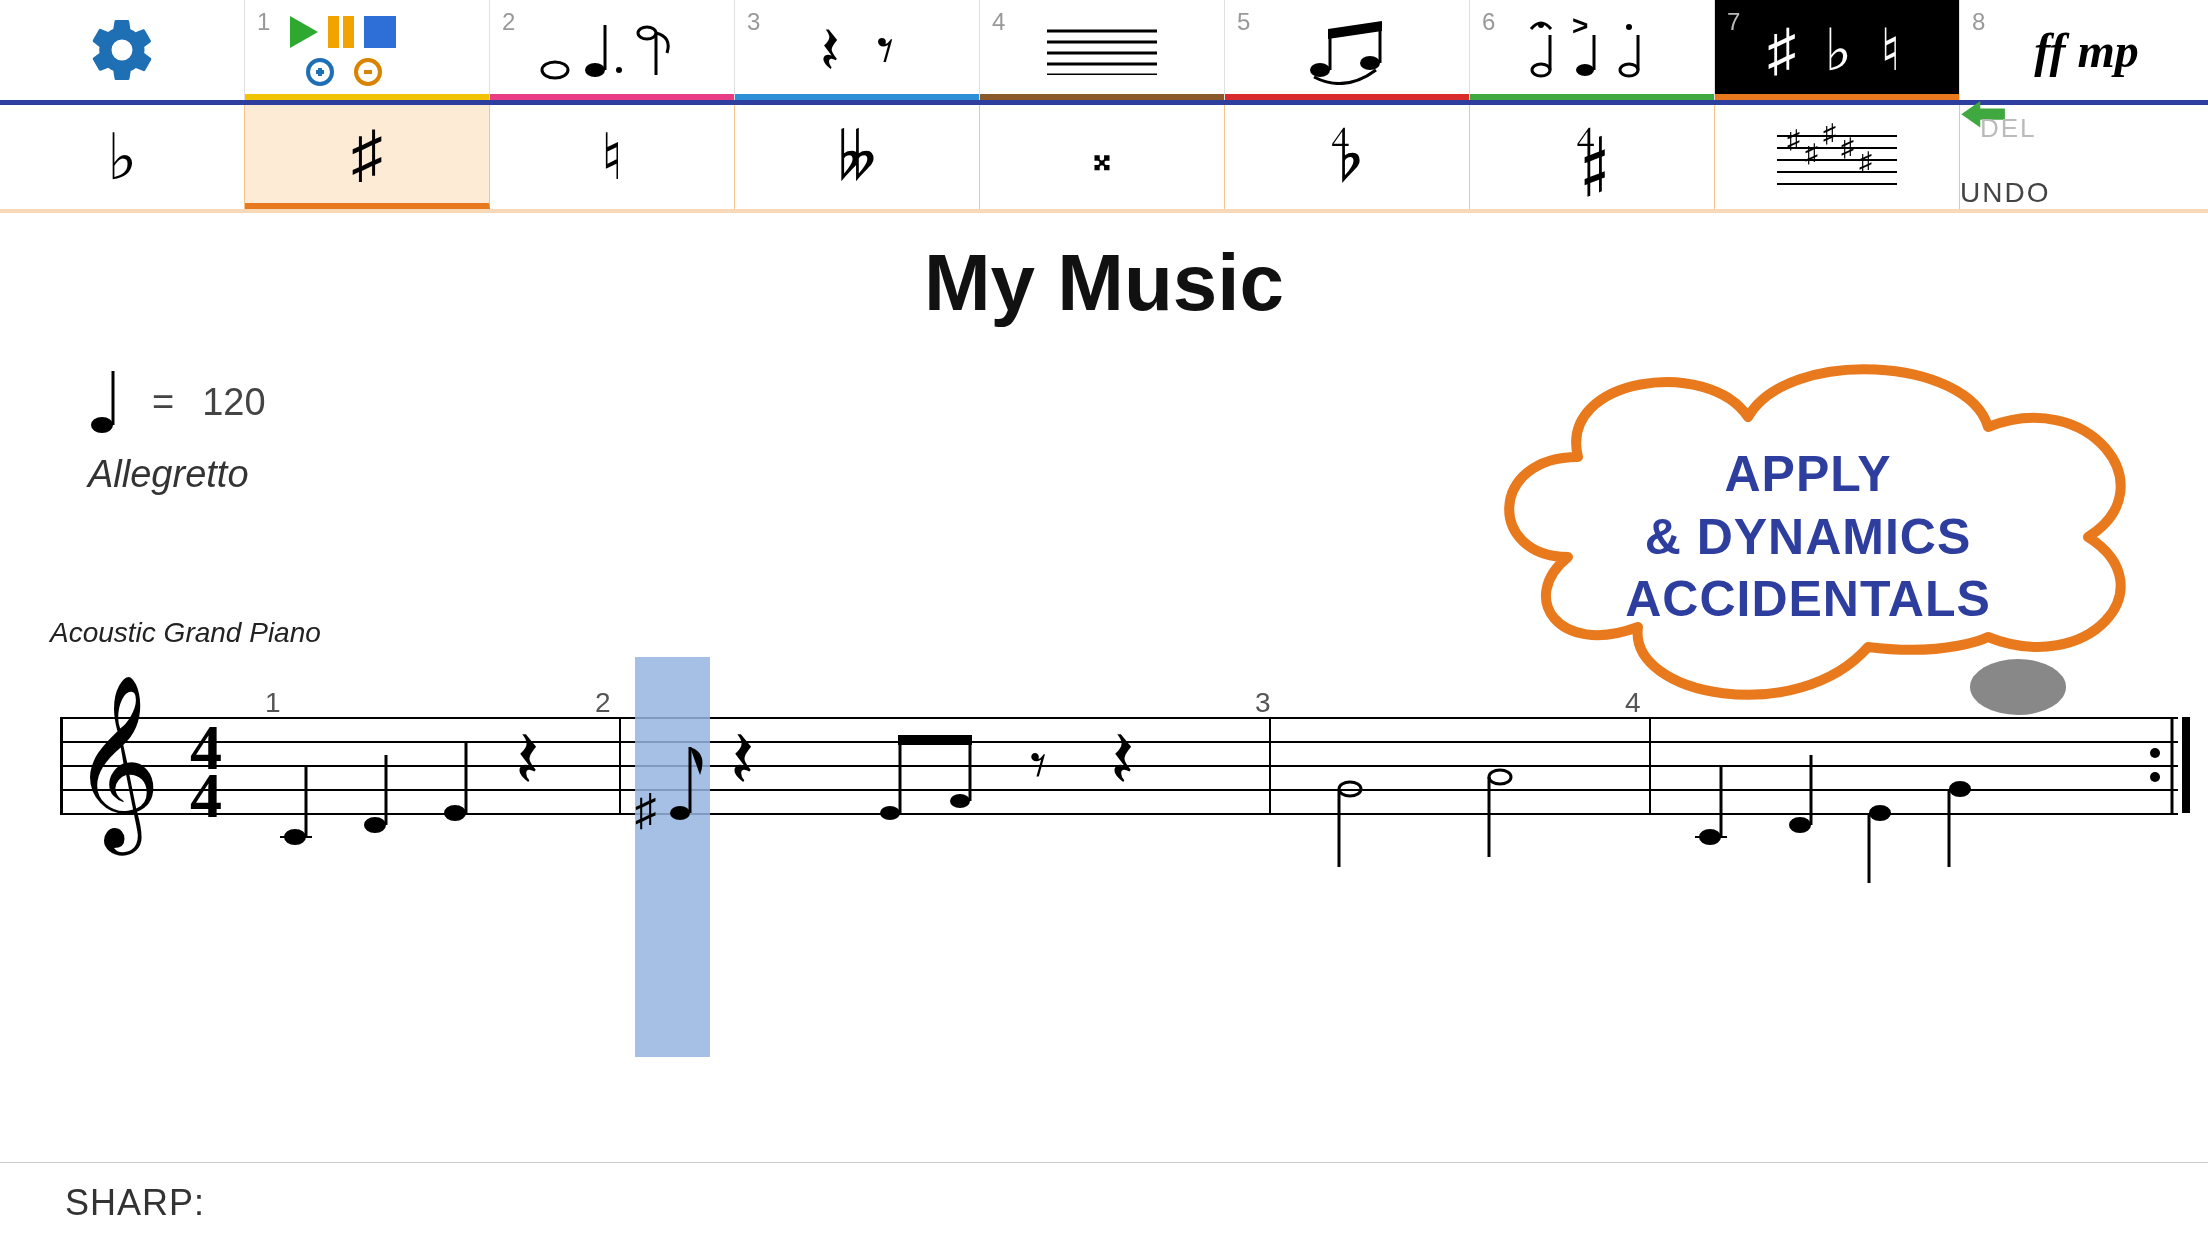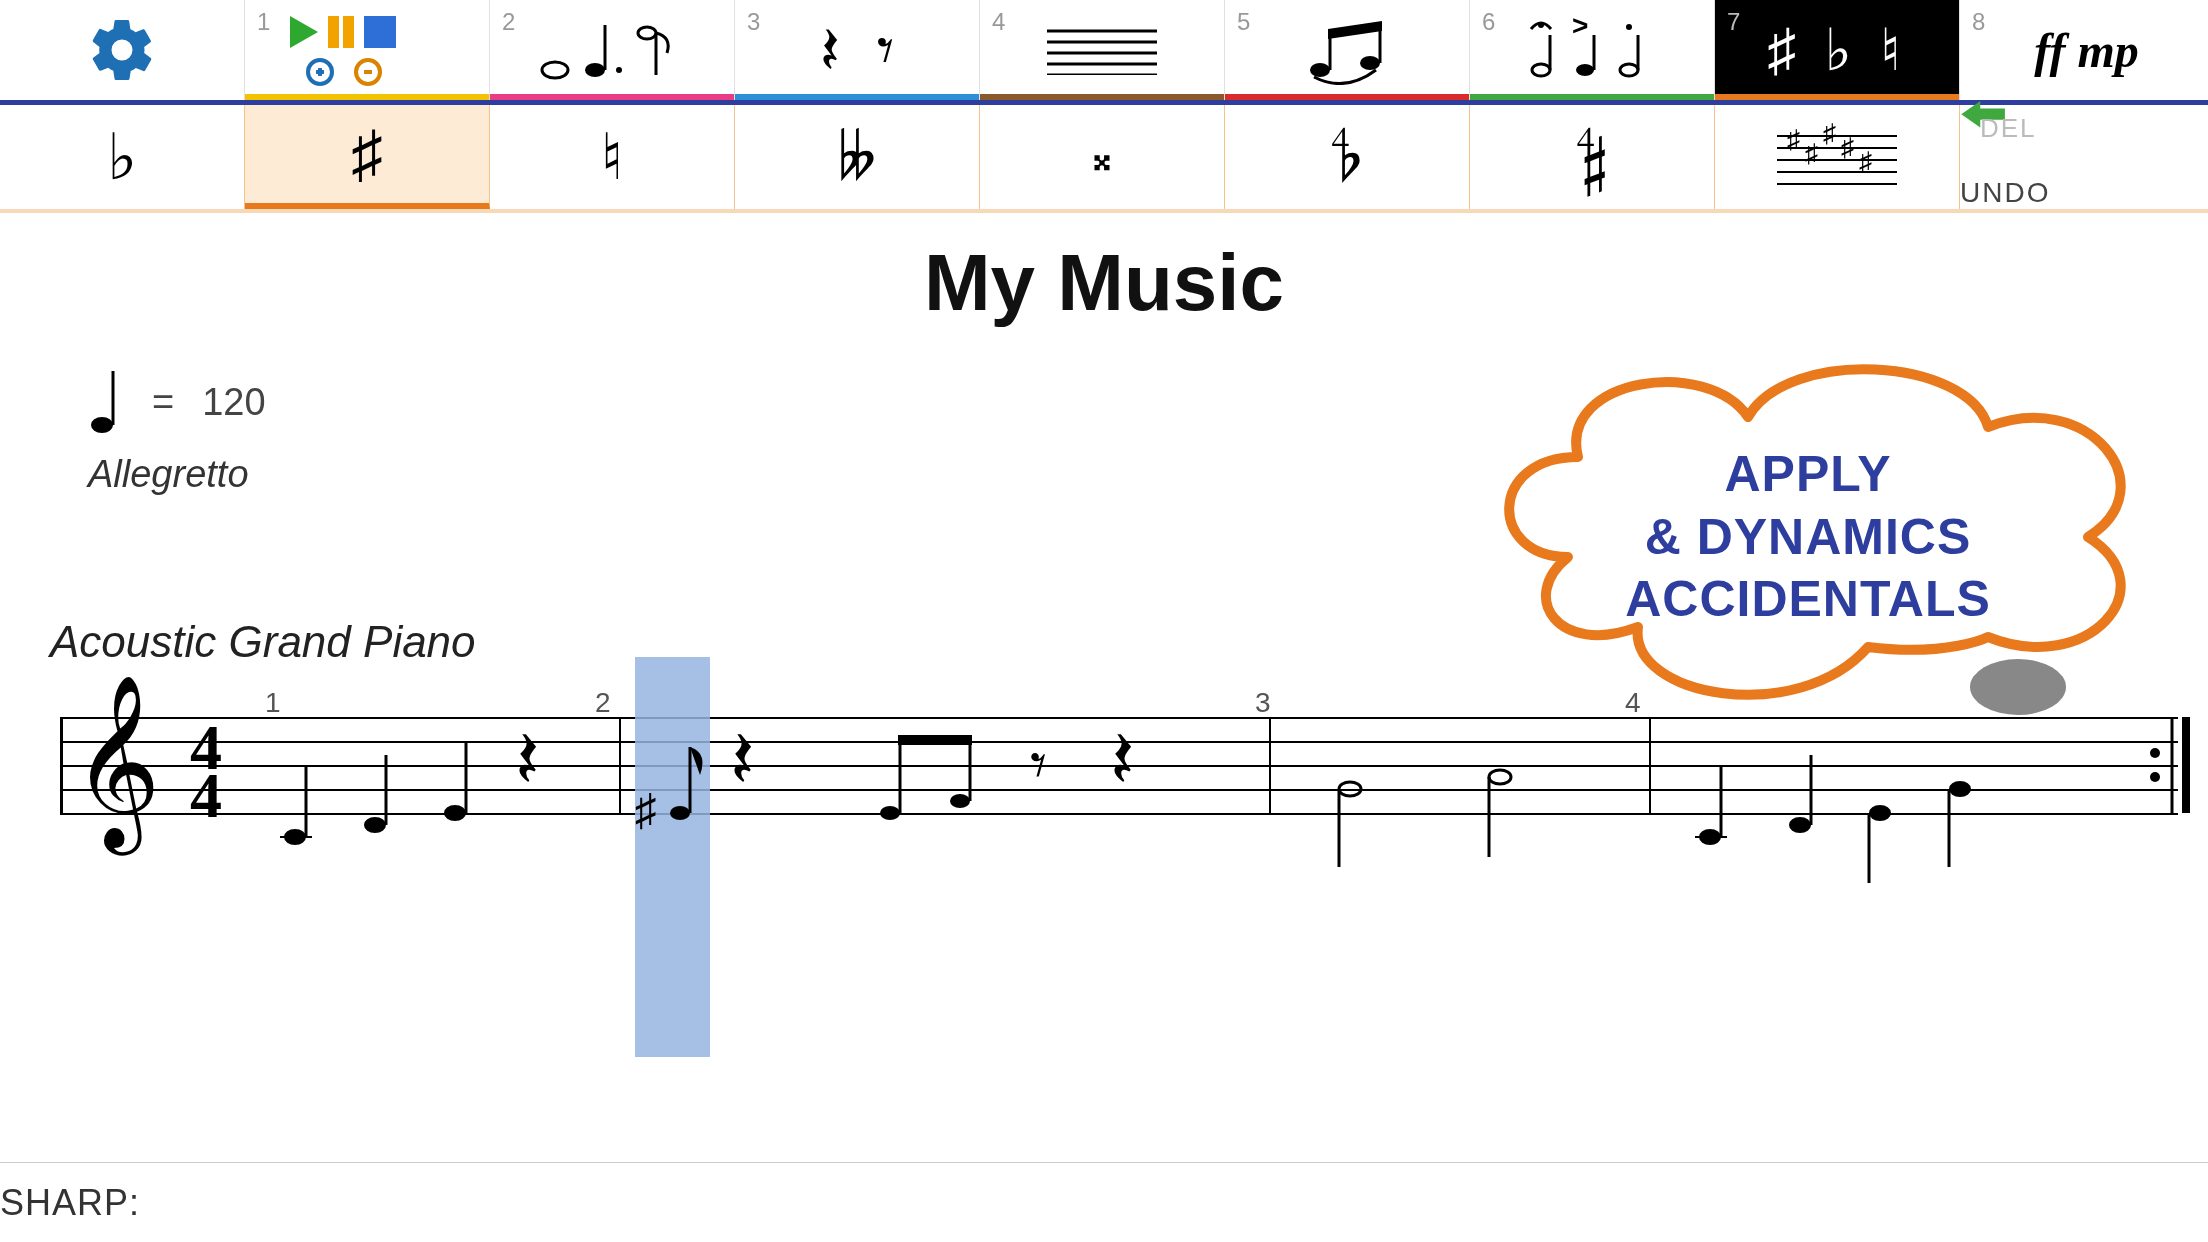--- a/index.html
+++ b/index.html
@@ -22,35 +22,35 @@
   .tb2-undo { width: 245px; display:flex; flex-direction: column; align-items:flex-start; justify-content:center; gap:4px;}
   .tb2-undo .del { color:#bbb; font-size:26px; letter-spacing:2px; position:absolute; top:8px; left:20px;}
   .tb2-undo .lbl { color:#444; font-size:28px; letter-spacing:2px; margin-top:38px;}
 
   
   .canvas { position: relative; height: calc(1242px - 105px - 108px - 80px); }
   .title { text-align: center; font-size: 80px; font-weight: 800; color:#111; margin-top: 24px; }
   .tempo-block { position:absolute; left: 88px; top: 130px; }
   .tempo-row { display:flex; align-items:center; gap: 28px; font-size: 38px; color:#444;}
   .tempo-term { font-style: italic; font-size: 38px; color:#333; margin-top: 16px;}
-  .instr { position:absolute; left:50px; top:380px; font-style:italic; font-size:44px; color:#222;}
+  .instr { position:absolute; left:50px; top:380px; font-style:italic; font-size:28px; color:#222;}
 
   
   .cloud { position:absolute; right: 40px; top: 90px; width: 720px; height: 410px; }
   .cloud-text { position:absolute; left: 0; right:0; top: 116px; text-align:center; font-size: 50px; font-weight:700; color:#2d3e9e; line-height:1.25; letter-spacing:1px; }
 
   
   .staff-wrap { position:absolute; left: 20px; right: 20px; top: 430px; height: 400px; }
   .staff-lines { position:absolute; left:40px; right:10px; top:50px; }
   .staff-lines .line { height:2px; background:#000; margin-bottom: 22px; }
   .barnum { position:absolute; top: 20px; font-size:28px; color:#555; }
   .sel-cursor { position:absolute; top:-60px; width:75px; height:400px; background:#96b5e0; opacity:.85; }
 
   
-  .infobar { position:absolute; bottom:0; left:0; right:0; height:80px; border-top:1px solid #ccc; display:flex; align-items:center; font-size: 36px; color:#333; letter-spacing:1px;}
+  .infobar { position:absolute; bottom:0; left:0; right:0; height:80px; border-top:1px solid #ccc; display:flex; align-items:center; padding-left: 65px; font-size: 36px; color:#333; letter-spacing:1px;}
   .infobar .term { font-weight:400; margin-right: 24px; }
 
   
   .glyph { font-size: 58px; color:#000; line-height:1; }
   .glyph.white { color:#fff; }
   .dynamics { font-family: 'Times New Roman', serif; font-style:italic; font-weight:bold; font-size:48px;margin-left:8px; }
 </style>
 </head>
 <body>
 

